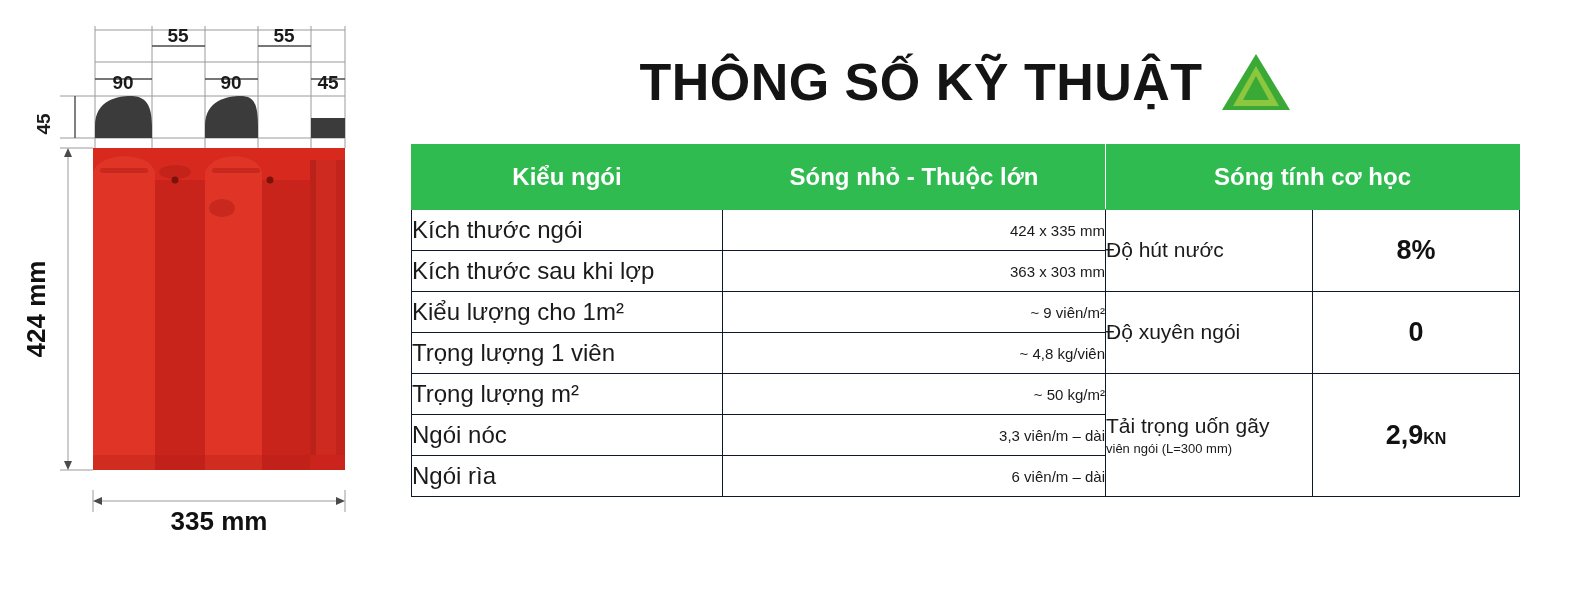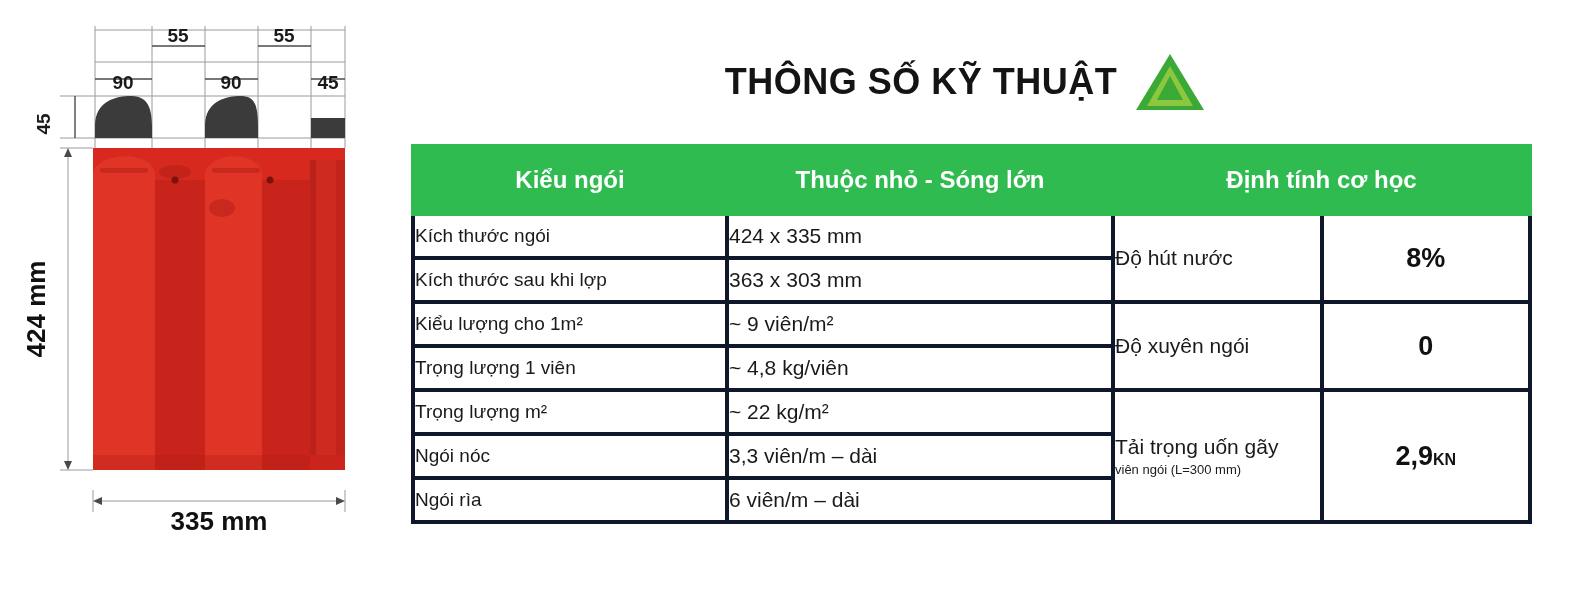--- a/index.html
+++ b/index.html
@@ -42,21 +42,21 @@
     position: absolute;
     left: 0;
     top: 52px;
     width: 1130px;
     display: flex;
     align-items: center;
     justify-content: center;
     gap: 18px;
   }
   #title-text {
-    font-size: 36px;
+    font-size: 52px;
     font-weight: 700;
     letter-spacing: 0.5px;
     color: #141414;
     white-space: nowrap;
   }
   #logo {
     width: 70px;
     height: 60px;
     flex: none;
   }
@@ -65,48 +65,48 @@
   #spec-table {
     position: absolute;
     left: 11px;
     top: 144px;
     width: 1105px;
     border-collapse: collapse;
     table-layout: fixed;
   }
   #spec-table th,
   #spec-table td {
-    border: 4px solid #0f172a;
+    border: 1px solid #0f172a;
     padding: 0;
   }
   #spec-table thead th {
     background: #2fbb4f;
     color: #ffffff;
     font-size: 24px;
     font-weight: 700;
     height: 64px;
     text-align: center;
     border-color: #2fbb4f;
   }
   #spec-table thead th.sep {
     border-left: 1px solid #ffffff;
     border-right: 1px solid #ffffff;
   }
 
   td.label-cell {
-    font-size: 19px;
+    font-size: 24px;
     height: 40px;
     padding-left: 18px;
     text-align: left;
     color: #1a1a1a;
     white-space: nowrap;
   }
   td.value-cell {
-    font-size: 21px;
-    text-align: left;
+    font-size: 15px;
+    text-align: right;
     color: #1a1a1a;
     white-space: nowrap;
   }
   td.prop-cell {
     font-size: 21px;
     padding-left: 22px;
     text-align: left;
     color: #1a1a1a;
     line-height: 1.35;
     margin-top: 16px;
@@ -216,22 +216,22 @@
       <polygon points="35,2 69,58 1,58" fill="#3aa935"></polygon>
       <polygon points="35,14 58,54 12,54" fill="#8dc63f"></polygon>
       <polygon points="35,24 48,48 22,48" fill="#3aa935"></polygon>
     </svg>
   </div>
 
   <table id="spec-table">
     <thead>
       <tr>
         <th style="width:310px">Kiểu ngói</th>
-        <th class="sep" style="width:382px">Thuộc nhỏ - Sóng lớn</th>
-        <th style="width:413px" colspan="2">Định tính cơ học</th>
+        <th class="sep" style="width:382px">Sóng nhỏ - Thuộc lớn</th>
+        <th style="width:413px" colspan="2">Sóng tính cơ học</th>
       </tr>
     </thead>
     <tbody>
       <tr>
         <td class="label-cell">Kích thước ngói</td>
         <td class="value-cell">424 x 335 mm</td>
         <td class="prop-cell" rowspan="2" style="width:300px">
           <span>Độ hút nước</span>
         </td>
         <td class="prop-value-cell" rowspan="2" style="width:113px">8%</td>
@@ -247,21 +247,21 @@
           <span>Độ xuyên ngói</span>
         </td>
         <td class="prop-value-cell" rowspan="2">0</td>
       </tr>
       <tr>
         <td class="label-cell">Trọng lượng 1 viên</td>
         <td class="value-cell">~ 4,8 kg/viên</td>
       </tr>
       <tr>
         <td class="label-cell">Trọng lượng m²</td>
-        <td class="value-cell">~ 22 kg/m²</td>
+        <td class="value-cell">~ 50 kg/m²</td>
         <td class="prop-cell" rowspan="3">
           <div>Tải trọng uốn gãy</div>
           <div class="sub">viên ngói (L=300 mm)</div>
         </td>
         <td class="prop-value-cell" rowspan="3">
           <span>2,9</span><span class="unit">KN</span>
         </td>
       </tr>
       <tr>
         <td class="label-cell">Ngói nóc</td>

